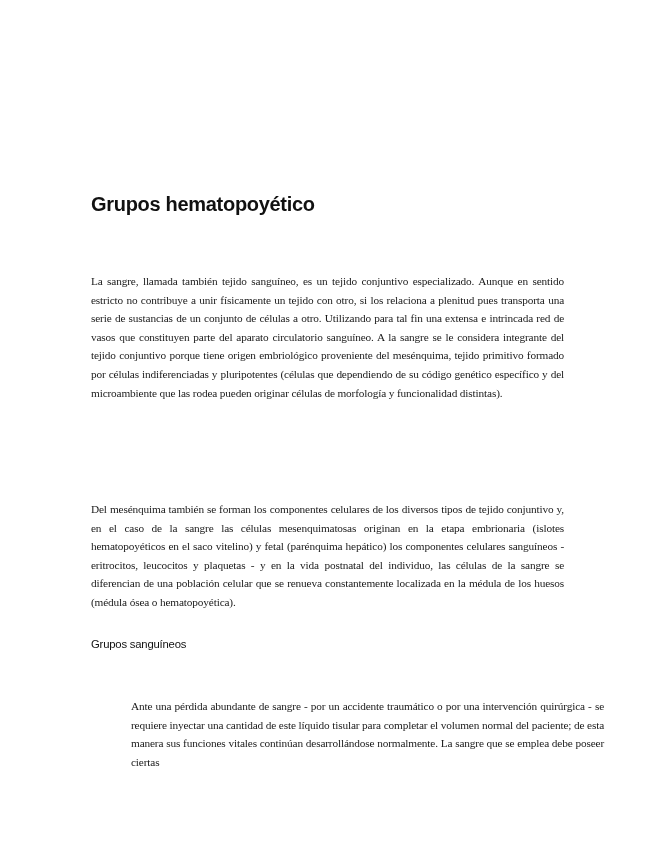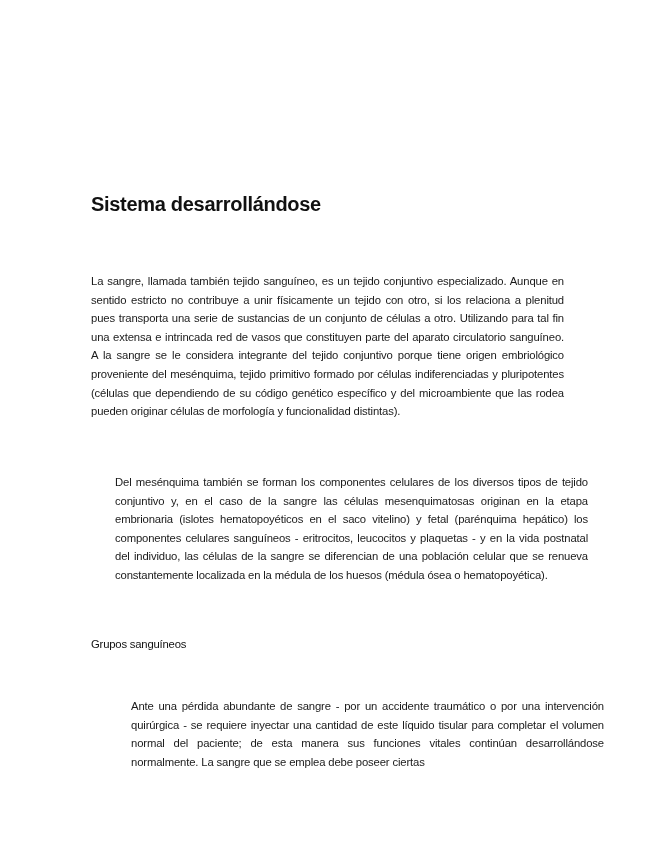--- a/index.html
+++ b/index.html
@@ -36,40 +36,41 @@
       left: 91px;
       width: 473px;
       font-size: 11.3px;
       line-height: 18.6px;
       text-align: justify;
       text-align-last: left;
       margin: 0;
       letter-spacing: -0.15px;
       word-spacing: 0px;
       color: #1a1a1a;
+      font-family: Liberation Serif, serif;
     }
     #p1 { top: 272px; }
-    #p2 { top: 473px; margin-left: 24px; }
+    #p2 { top: 500px; }
     #p3 { top: 697px; margin-left: 40px; }
     .subheading {
       position: absolute;
       left: 91px;
       top: 638px;
       font-size: 11.3px;
       font-weight: normal;
       margin: 0;
       letter-spacing: -0.2px;
       color: #111;
     }
   </style>
 </head>
 <body>
 
 <div class="page">
-  <h1 class="title">Sistema desarrollándose</h1>
+  <h1 class="title">Grupos hematopoyético</h1>
 
   <p class="para" id="p1">La sangre, llamada también tejido sanguíneo, es un tejido conjuntivo especializado. Aunque en sentido estricto no contribuye a unir físicamente un tejido con otro, si los relaciona a plenitud pues transporta una serie de sustancias de un conjunto de células a otro. Utilizando para tal fin una extensa e intrincada red de vasos que constituyen parte del aparato circulatorio sanguíneo. A la sangre se le considera integrante del tejido conjuntivo porque tiene origen embriológico proveniente del mesénquima, tejido primitivo formado por células indiferenciadas y pluripotentes (células que dependiendo de su código genético específico y del microambiente que las rodea pueden originar células de morfología y funcionalidad distintas).</p>
 
   <p class="para" id="p2">Del mesénquima también se forman los componentes celulares de los diversos tipos de tejido conjuntivo y, en el caso de la sangre las células mesenquimatosas originan en la etapa embrionaria (islotes hematopoyéticos en el saco vitelino) y fetal (parénquima hepático) los componentes celulares sanguíneos - eritrocitos, leucocitos y plaquetas - y en la vida postnatal del individuo, las células de la sangre se diferencian de una población celular que se renueva constantemente localizada en la médula de los huesos (médula ósea o hematopoyética).</p>
 
   <h2 class="subheading">Grupos sanguíneos</h2>
 
   <p class="para" id="p3">Ante una pérdida abundante de sangre - por un accidente traumático o por una intervención quirúrgica - se requiere inyectar una cantidad de este líquido tisular para completar el volumen normal del paciente; de esta manera sus funciones vitales continúan desarrollándose normalmente. La sangre que se emplea debe poseer ciertas</p>
 </div>
 

